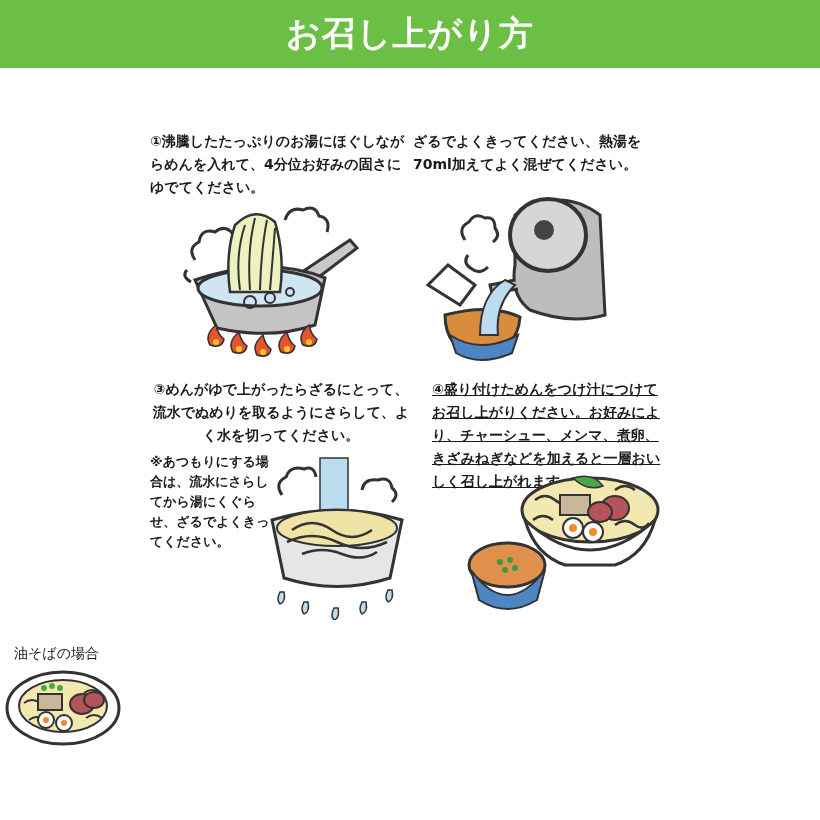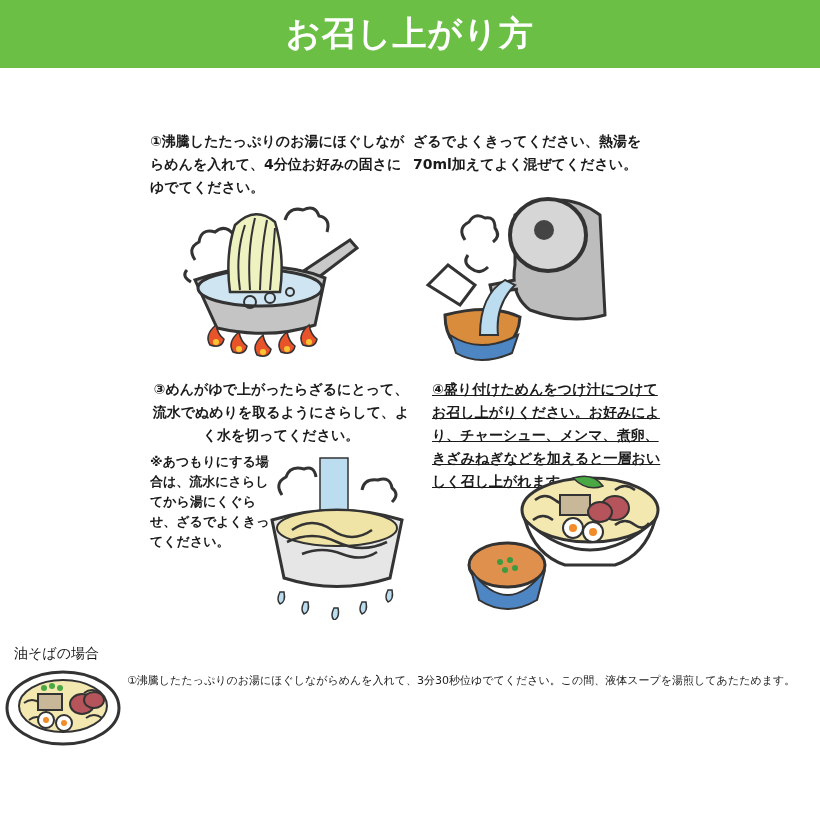--- a/index.html
+++ b/index.html
@@ -209,14 +209,13 @@
     <rect x="34" y="26" width="24" height="16" fill="#c9b79a" stroke="#333" stroke-width="2"></rect>
     <ellipse cx="78" cy="36" rx="12" ry="10" fill="#b5545a" stroke="#333" stroke-width="2"></ellipse>
     <ellipse cx="90" cy="32" rx="10" ry="8" fill="#b5545a" stroke="#333" stroke-width="2"></ellipse>
     <circle cx="42" cy="52" r="8" fill="#fff" stroke="#333" stroke-width="2"></circle>
       <circle cx="42" cy="52" r="3" fill="#f28c28"></circle>
     <circle cx="60" cy="55" r="8" fill="#fff" stroke="#333" stroke-width="2"></circle>
       <circle cx="60" cy="55" r="3" fill="#f28c28"></circle>
   </svg>
 </div>
 <ul class="abura-steps">
-  <li>①沸騰したたっぷりのお湯にほぐしながらめんを入れて、3分30秒位ゆでてください。この間、液体スープを湯煎してあたためます。</li>
 </ul>
 
 </body></html>

